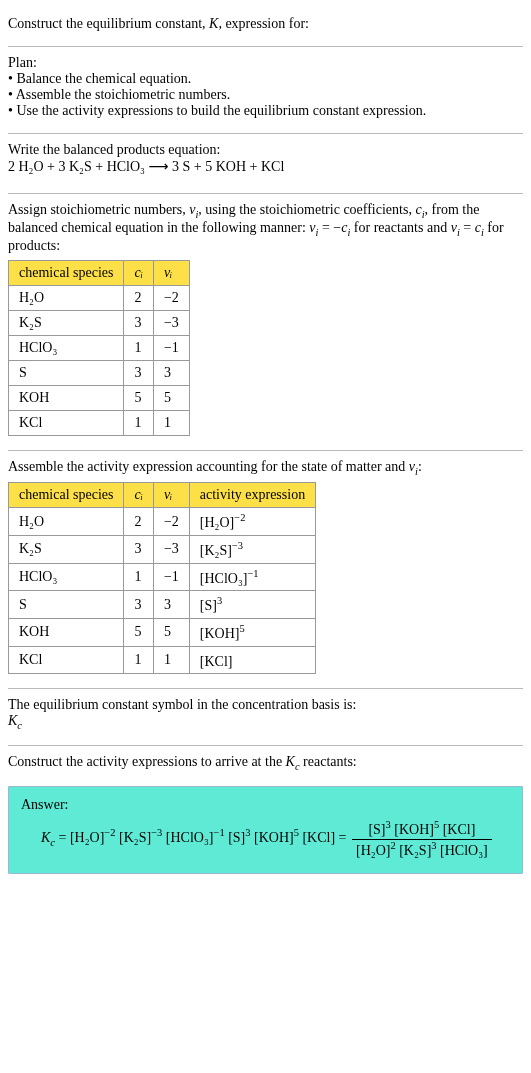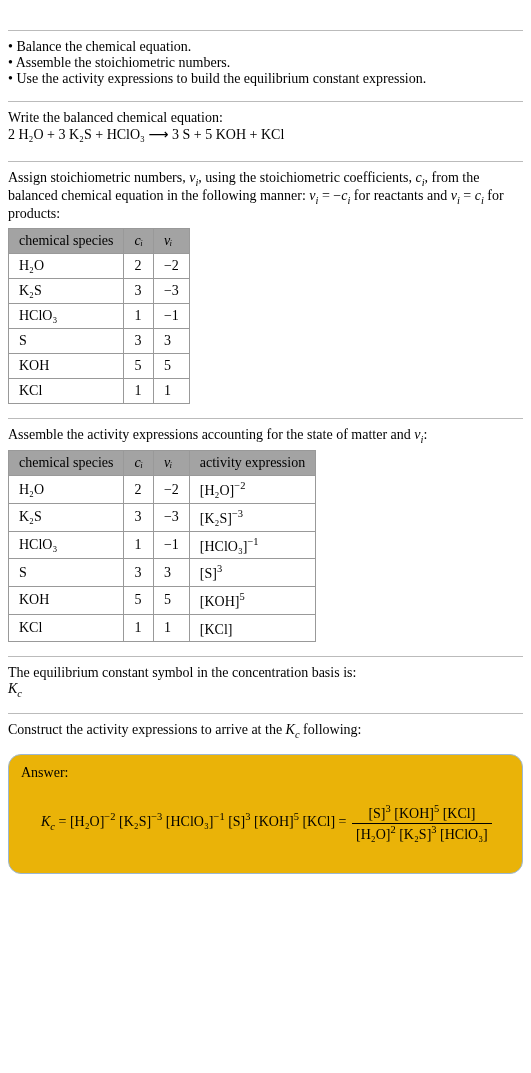--- a/index.html
+++ b/index.html
@@ -24,62 +24,66 @@
     margin-top: 6px;
   }
   table.data th, table.data td {
     border: 1px solid #999;
     padding: 4px 10px;
     text-align: left;
     font-weight: normal;
     white-space: nowrap;
   }
   table.data th {
-    background: #a3a3a3;
+    background: #fde047;
   }
   .answer-box {
     border: 1px solid #9bb7d4;
-    background: #eab308;
+    background: #5eead4;
     padding: 10px 12px 14px 12px;
-    border-radius: 13px;
+    border-radius: 1px;
   }
   .italic { font-style: italic; }
   sub, sup { font-size: 0.75em; }
   .frac {
     display: inline-block;
     vertical-align: middle;
     text-align: center;
-    margin: 16px 2px;
+    margin: 0 2px;
   }
   .frac .num {
     display: block;
     border-bottom: 1px solid #000;
     padding: 0 4px 1px 4px;
   }
   .frac .den {
     display: block;
     padding: 1px 4px 0 4px;
   }
   .eq-line { padding: 0 0 4px 0; }
   .indent { padding-left: 20px; }
 </style>
 </head>
 <body>
 
 <div class="section">
-</div>
-
-<div class="section">
+  <div>
+    <span>Construct the equilibrium constant, </span><span class="italic">K</span><span>, expression for:</span>
+  </div>
+</div>
+
+<div class="section">
+  <div>Plan:</div>
   <div>• <span>Balance the chemical equation.</span></div>
   <div>• <span>Assemble the stoichiometric numbers.</span></div>
   <div>• <span>Use the activity expressions to build the equilibrium constant expression.</span></div>
 </div>
 
 <div class="section">
-  <div>Write the balanced chemical equation:</div>
+  <div>Write the balanced products equation:</div>
   <div class="eq-line">2 H₂O + 3 K₂S + HClO₃  ⟶  3 S + 5 KOH + KCl</div>
 </div>
 
 <div class="section">
   <div>
     <span>Assign stoichiometric numbers, </span><span class="italic">ν</span><sub class="italic">i</sub><span>, using the stoichiometric coefficients, </span><span class="italic">c</span><sub class="italic">i</sub><span>, from the balanced chemical equation in the following manner: </span><span class="italic">ν</span><sub class="italic">i</sub><span> = −</span><span class="italic">c</span><sub class="italic">i</sub><span> for reactants and </span><span class="italic">ν</span><sub class="italic">i</sub><span> = </span><span class="italic">c</span><sub class="italic">i</sub><span> for products:</span>
   </div>
   <table class="data">
     <tbody>
         <tr>
@@ -116,21 +120,21 @@
           <td>KCl</td>
           <td>1</td>
           <td>1</td>
         </tr>
   </tbody>
     </table>
 </div>
 
 <div class="section">
   <div>
-    <span>Assemble the activity expressions accounting for the state of matter and </span><span class="italic">ν</span><sub class="italic">i</sub><span>:</span>
+    <span>Assemble the activity expression accounting for the state of matter and </span><span class="italic">ν</span><sub class="italic">i</sub><span>:</span>
   </div>
   <table class="data">
     <tbody>
         <tr>
       <th>chemical species</th>
       <th><span class="italic">cᵢ</span></th>
       <th><span class="italic">νᵢ</span></th>
       <th>activity expression</th>
     </tr>
     <tr>
@@ -173,21 +177,21 @@
     </table>
 </div>
 
 <div class="section">
   <div>The equilibrium constant symbol in the concentration basis is:</div>
   <div><span class="italic">K</span><sub class="italic">c</sub></div>
 </div>
 
 <div class="noborder-section">
   <div>
-    <span>Construct the activity expressions to arrive at the </span><span class="italic">K</span><sub class="italic">c</sub><span> following:</span>
+    <span>Construct the activity expressions to arrive at the </span><span class="italic">K</span><sub class="italic">c</sub><span> reactants:</span>
   </div>
 </div>
 
 <div class="answer-box">
   <div>Answer:</div>
   <div class="indent" style="margin-top:6px;">
     <span class="italic">K</span><sub class="italic">c</sub><span> = </span>
     <span>
       <span><span>[H₂O]</span><sup>−2</sup></span>
       <span><span>[K₂S]</span><sup>−3</sup></span>

